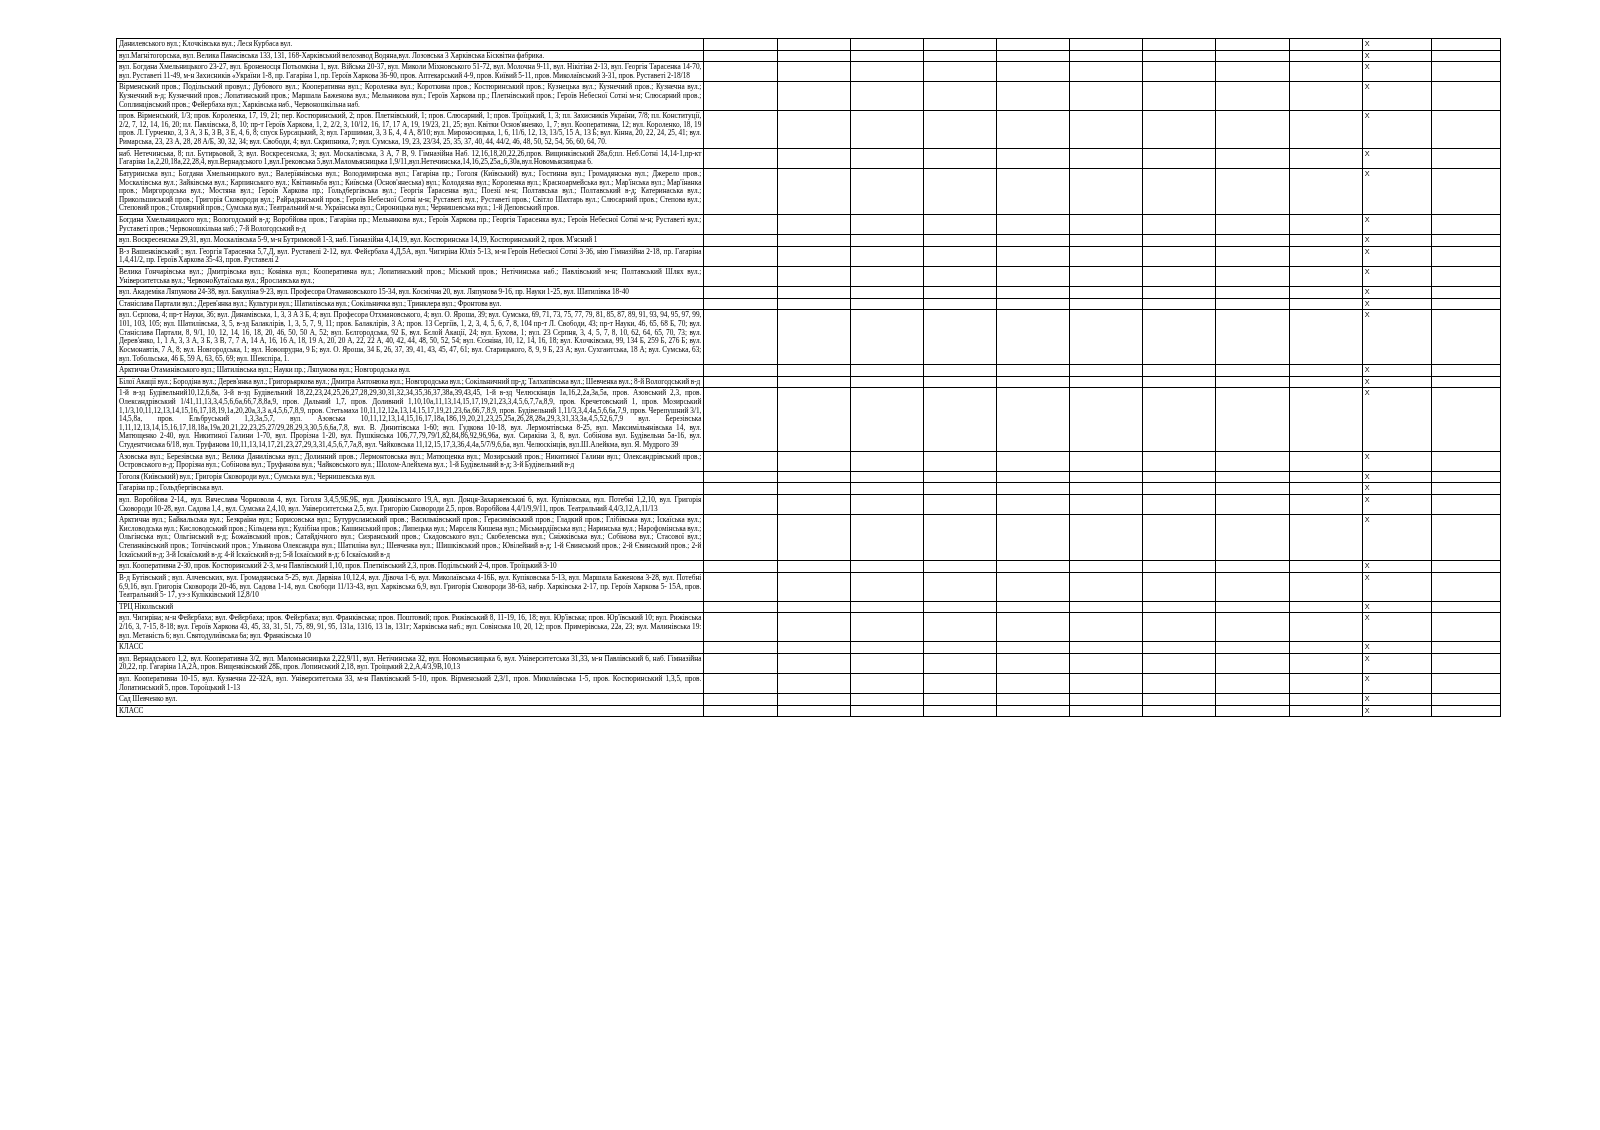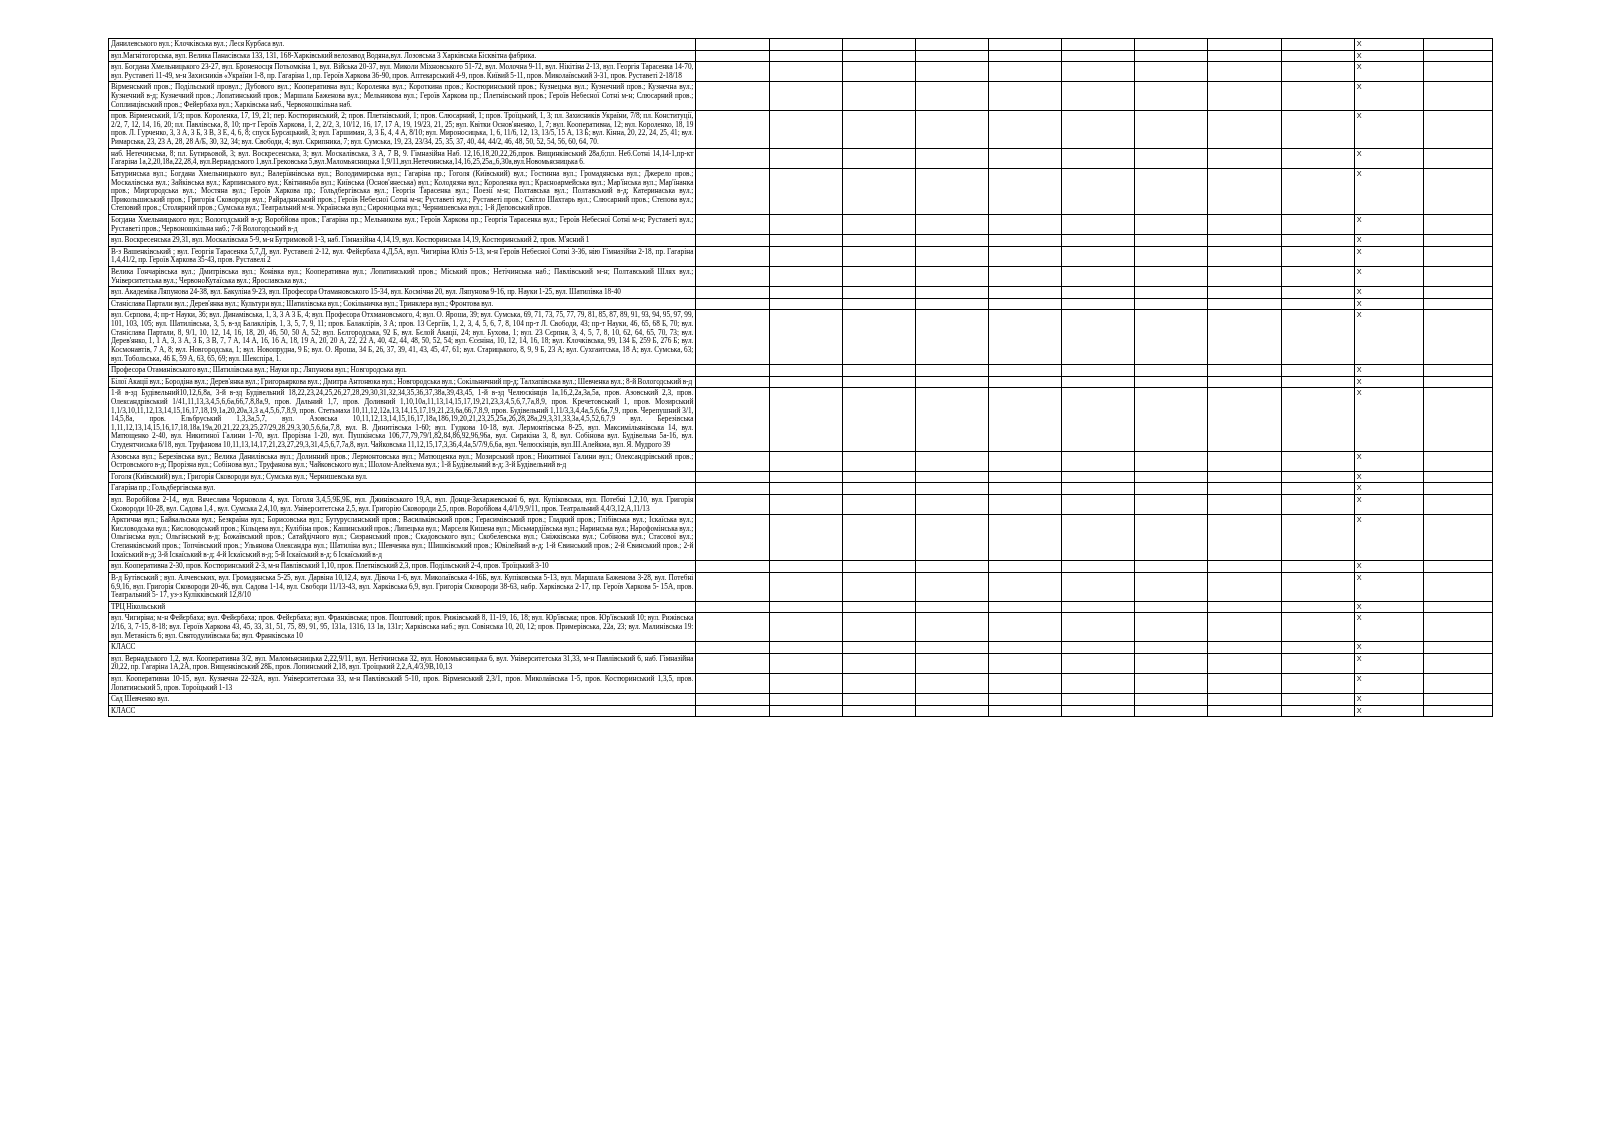--- a/index.html
+++ b/index.html
@@ -17,20 +17,21 @@
   #sheet {
     position: absolute;
     left: 108px;
     top: 38px;
     width: 1385px;
   }
   table.grid {
     border-collapse: collapse;
     table-layout: fixed;
     width: 1385px;
+    margin-left: 8px;
   }
   table.grid td {
     border: 1px solid #000000;
     vertical-align: top;
     padding: 1px 2px 1px 2px;
     font-size: 7.3px;
     line-height: 1.18;
     text-align: justify;
     word-spacing: -0.3px;
   }
@@ -235,21 +236,21 @@
           <td class="c-m">&nbsp;</td>
           <td class="c-m">&nbsp;</td>
           <td class="c-m">&nbsp;</td>
           <td class="c-m">&nbsp;</td>
           <td class="c-m">&nbsp;</td>
           <td class="c-m">&nbsp;</td>
           <td class="c-mark">X</td>
           <td class="c-last">&nbsp;</td>
         </tr>
         <tr>
-          <td class="c-text">Професора Отаманівського вул.; Шатилівська вул.; Науки пр.; Ляпунова вул.; Новгородська вул.</td>
+          <td class="c-text">Арктична Отаманівського вул.; Шатилівська вул.; Науки пр.; Ляпунова вул.; Новгородська вул.</td>
           <td class="c-m">&nbsp;</td>
           <td class="c-m">&nbsp;</td>
           <td class="c-m">&nbsp;</td>
           <td class="c-m">&nbsp;</td>
           <td class="c-m">&nbsp;</td>
           <td class="c-m">&nbsp;</td>
           <td class="c-m">&nbsp;</td>
           <td class="c-m">&nbsp;</td>
           <td class="c-m">&nbsp;</td>
           <td class="c-mark">X</td>

